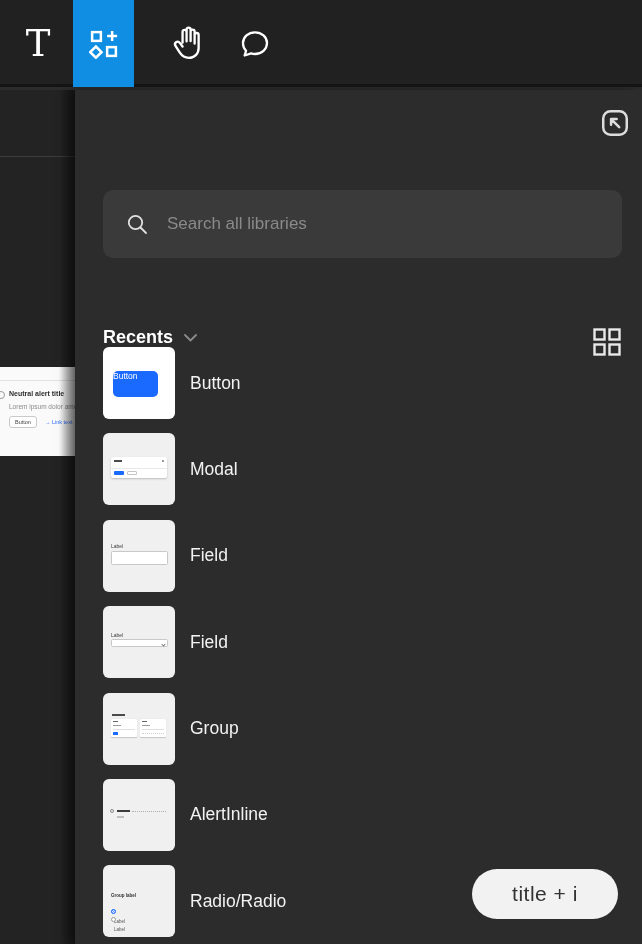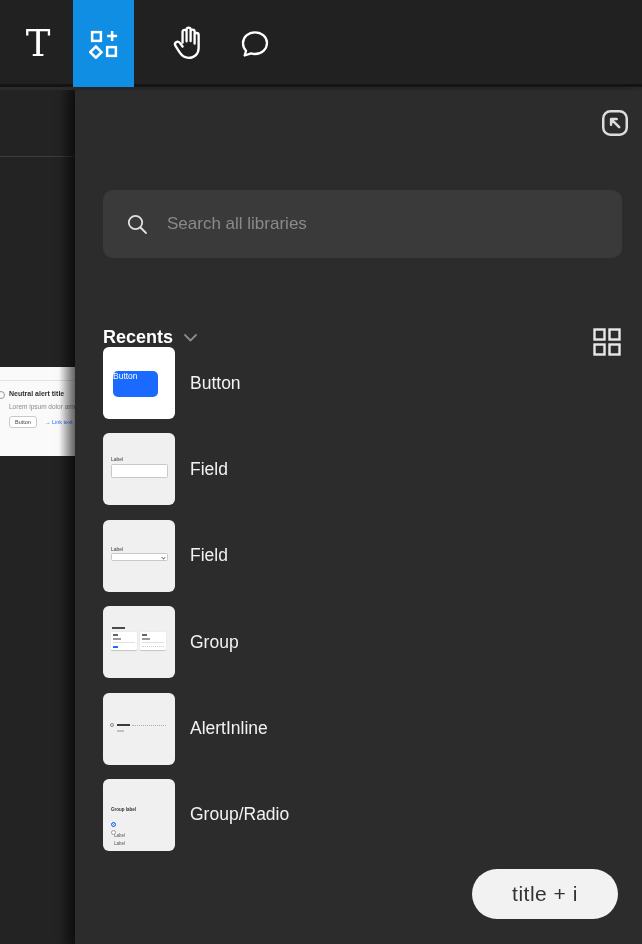--- a/index.html
+++ b/index.html
@@ -206,20 +206,32 @@
 
   <div class="list">
 
     <div class="row">
       <div class="thumb t-button">
         <div class="mini-btn">Button</div>
       </div>
       <div class="row-label">Button</div>
     </div>
 
+    <div class="row">
+      <div class="thumb t-modal">
+        <div class="mm">
+          <i class="mm-title"></i>
+            <i class="mm-x"></i>
+            <i class="mm-line"></i>
+          <i class="mm-btn-blue"></i>
+            <i class="mm-btn-gray"></i>
+        </div>
+      </div>
+      <div class="row-label">Modal</div>
+    </div>
 
     <div class="row">
       <div class="thumb t-field">
         <div class="f-label">Label</div>
         <div class="f-input"></div>
       </div>
       <div class="row-label">Field</div>
     </div>
 
     <div class="row">
@@ -264,20 +276,20 @@
     <div class="row">
       <div class="thumb t-gradio">
         <div class="gr-title">Group label</div>
         <div class="gr-row1">
           <i class="gr-dot sel"></i><span class="gr-opt">Label</span>
         </div>
         <div class="gr-row2">
           <i class="gr-dot"></i><span class="gr-opt">Label</span>
         </div>
       </div>
-      <div class="row-label">Group/Radio</div>
+      <div class="row-label">Radio/Radio</div>
     </div>
 
   </div>
 
   <div class="shortcut">title + i</div>
 
 </div>
 
 </body></html>

